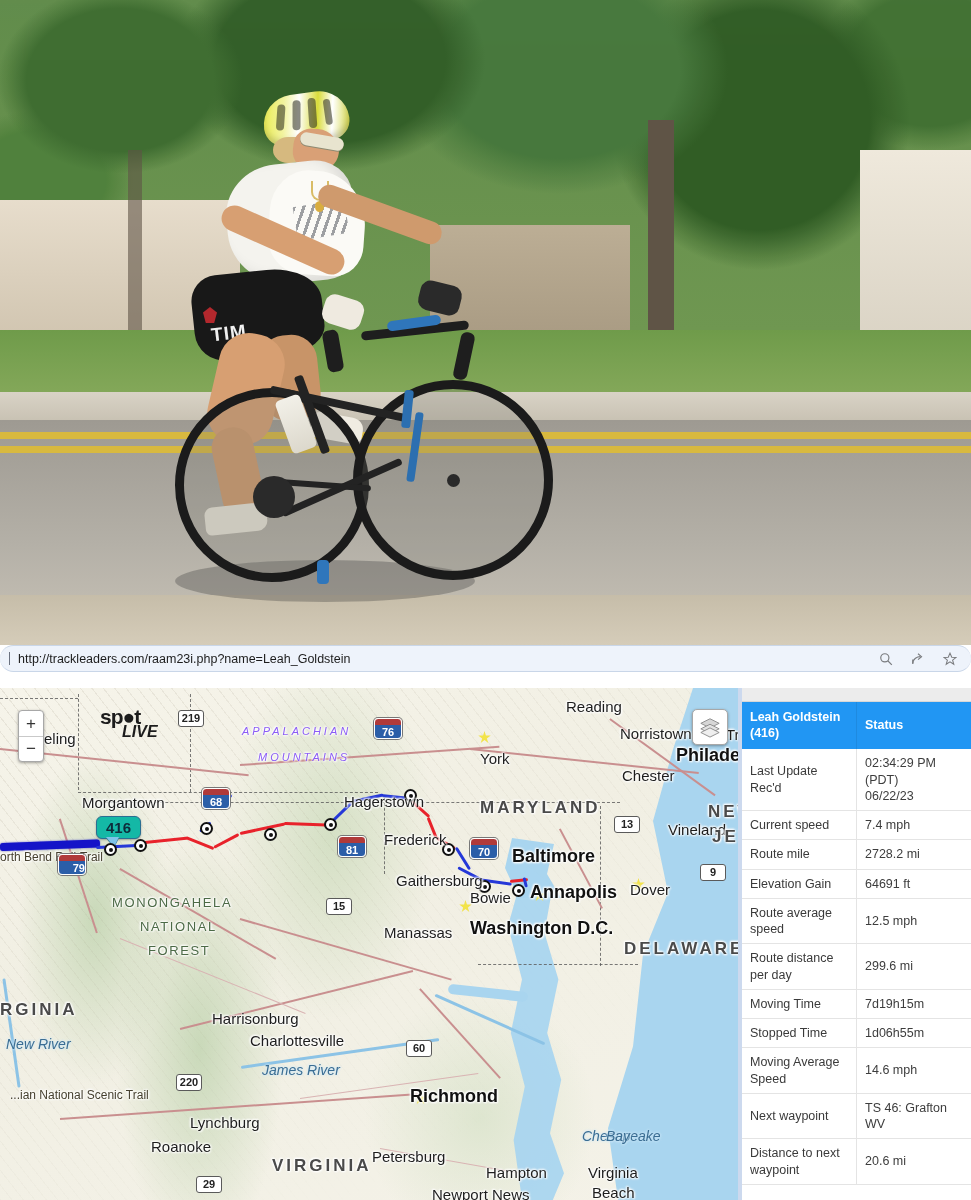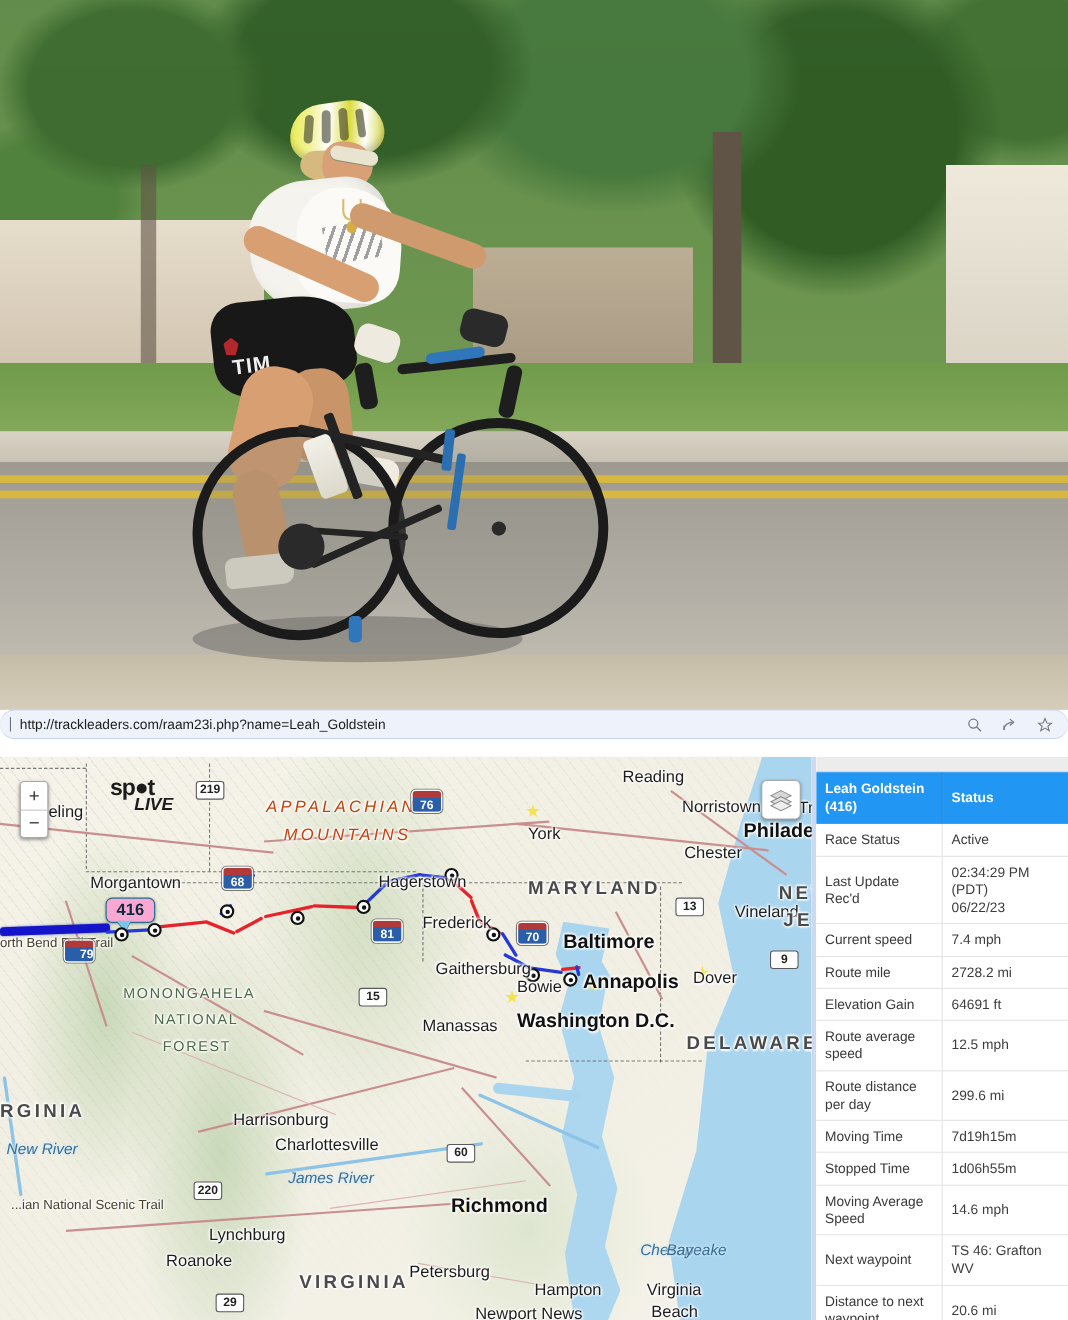--- a/index.html
+++ b/index.html
@@ -174,21 +174,21 @@
   .maplabel {
     position:absolute; color:#3b3b3b; white-space:nowrap;
     font-family:"Liberation Sans", sans-serif;
     text-shadow: 0 0 3px #fff, 0 0 3px #fff, 1px 1px 2px #fff, -1px -1px 2px #fff;
     pointer-events:none;
   }
   .lbl-city   { font-size:15px; color:#1d1d1d; }
   .lbl-bigcity{ font-size:18px; font-weight:bold; color:#111; }
   .lbl-state  { font-size:17px; font-weight:bold; letter-spacing:3px; color:#4a4a4a; }
   .lbl-park   { font-size:13px; letter-spacing:1.6px; color:#4c6a46; text-align:center; }
-  .lbl-mtn    { font-size:15px; letter-spacing:3px; font-style:italic; color:#c2410c; }
+  .lbl-mtn    { font-size:11px; letter-spacing:3px; font-style:italic; color:#8b5cf6; }
   .lbl-water  { font-size:14px; font-style:italic; color:#3a6d93; text-shadow:0 0 3px #cfe8f7,0 0 3px #cfe8f7; }
   .lbl-trail  { font-size:12px; color:#46402f; }
 
   .shield {
     position:absolute; background:#fff; border:1.4px solid #5a5a5a; border-radius:3px;
     font-size:11px; font-weight:bold; color:#222; text-align:center; line-height:14px;
     min-width:26px; height:17px; padding:0 2px;
     font-family:"Liberation Sans", sans-serif;
   }
   .shield-i {
@@ -208,21 +208,21 @@
      box-shadow:0 0 2px rgba(20,20,200,.7); }
   .wp {
     position:absolute; width:13px; height:13px; border-radius:50%;
     background:#fff; border:2px solid #111;
     display:flex; align-items:center; justify-content:center;
   }
   .wp::after { content:""; width:4px; height:4px; border-radius:50%; background:#111; }
 
   #rider-marker { position:absolute; left:96px; top:816px; }
   .bubble {
-    position:relative; background:#f9a8d4; border:1.5px solid #2b6e92;
+    position:relative; background:#14b8a6; border:1.5px solid #2b6e92;
     border-radius:6px; padding:2px 9px; color:#0d2b3a;
     font-size:15px; font-weight:bold; font-family:"Liberation Sans",sans-serif;
     box-shadow:0 1px 2px rgba(0,0,0,.3);
   }
   .bubble::after {
     content:""; position:absolute; left:9px; bottom:-9px;
     border-left:8px solid transparent; border-right:5px solid transparent;
     border-top:10px solid #7ec3e8;
     filter:drop-shadow(0 1px 0 #2b6e92);
   }
@@ -545,24 +545,20 @@
     <div id="panel-topstrip"></div>
     <table class="stats">
       <thead>
         <tr>
           <th>Leah Goldstein (416)</th>
           <th>Status</th>
         </tr>
       </thead>
       <tbody id="stats-body">
           <tr>
-            <td class="k">Race Status</td>
-            <td class="v">Active</td>
-          </tr>
-          <tr>
             <td class="k">Last Update Rec'd</td>
             <td class="v">
               <span class="v-line">02:34:29 PM (PDT)</span>
               <span class="v-line">06/22/23</span>
             </td>
           </tr>
           <tr>
             <td class="k">Current speed</td>
             <td class="v">7.4 mph</td>
           </tr>

